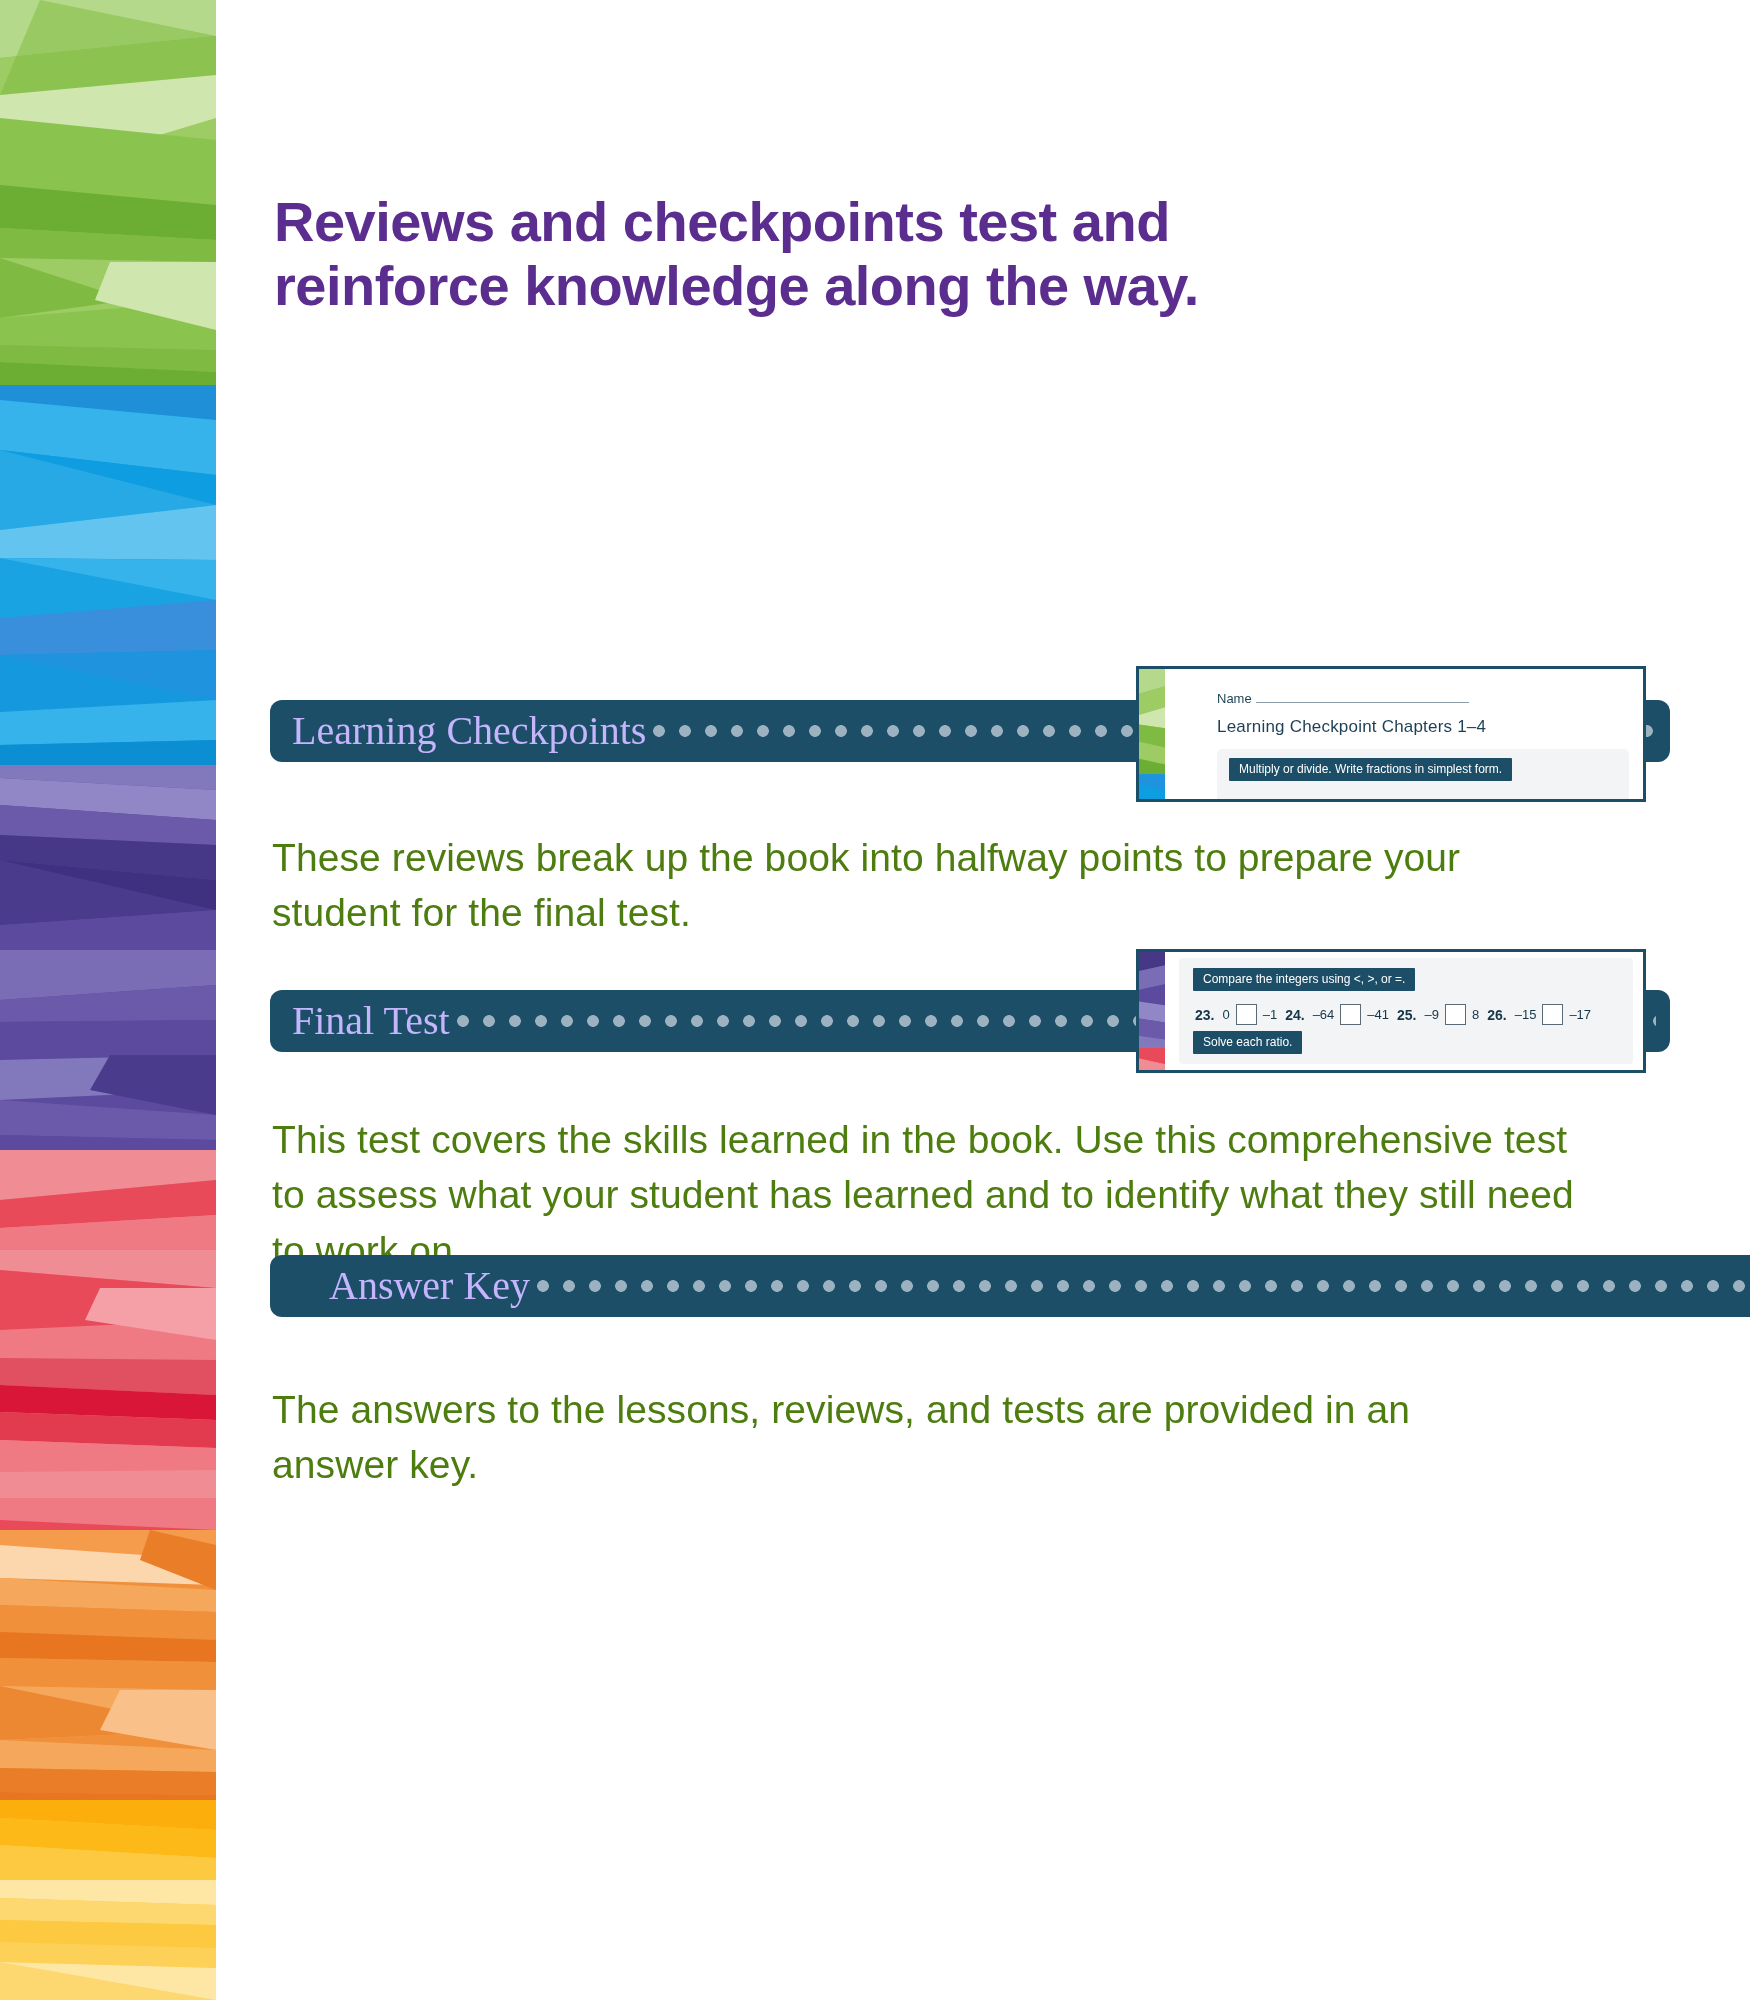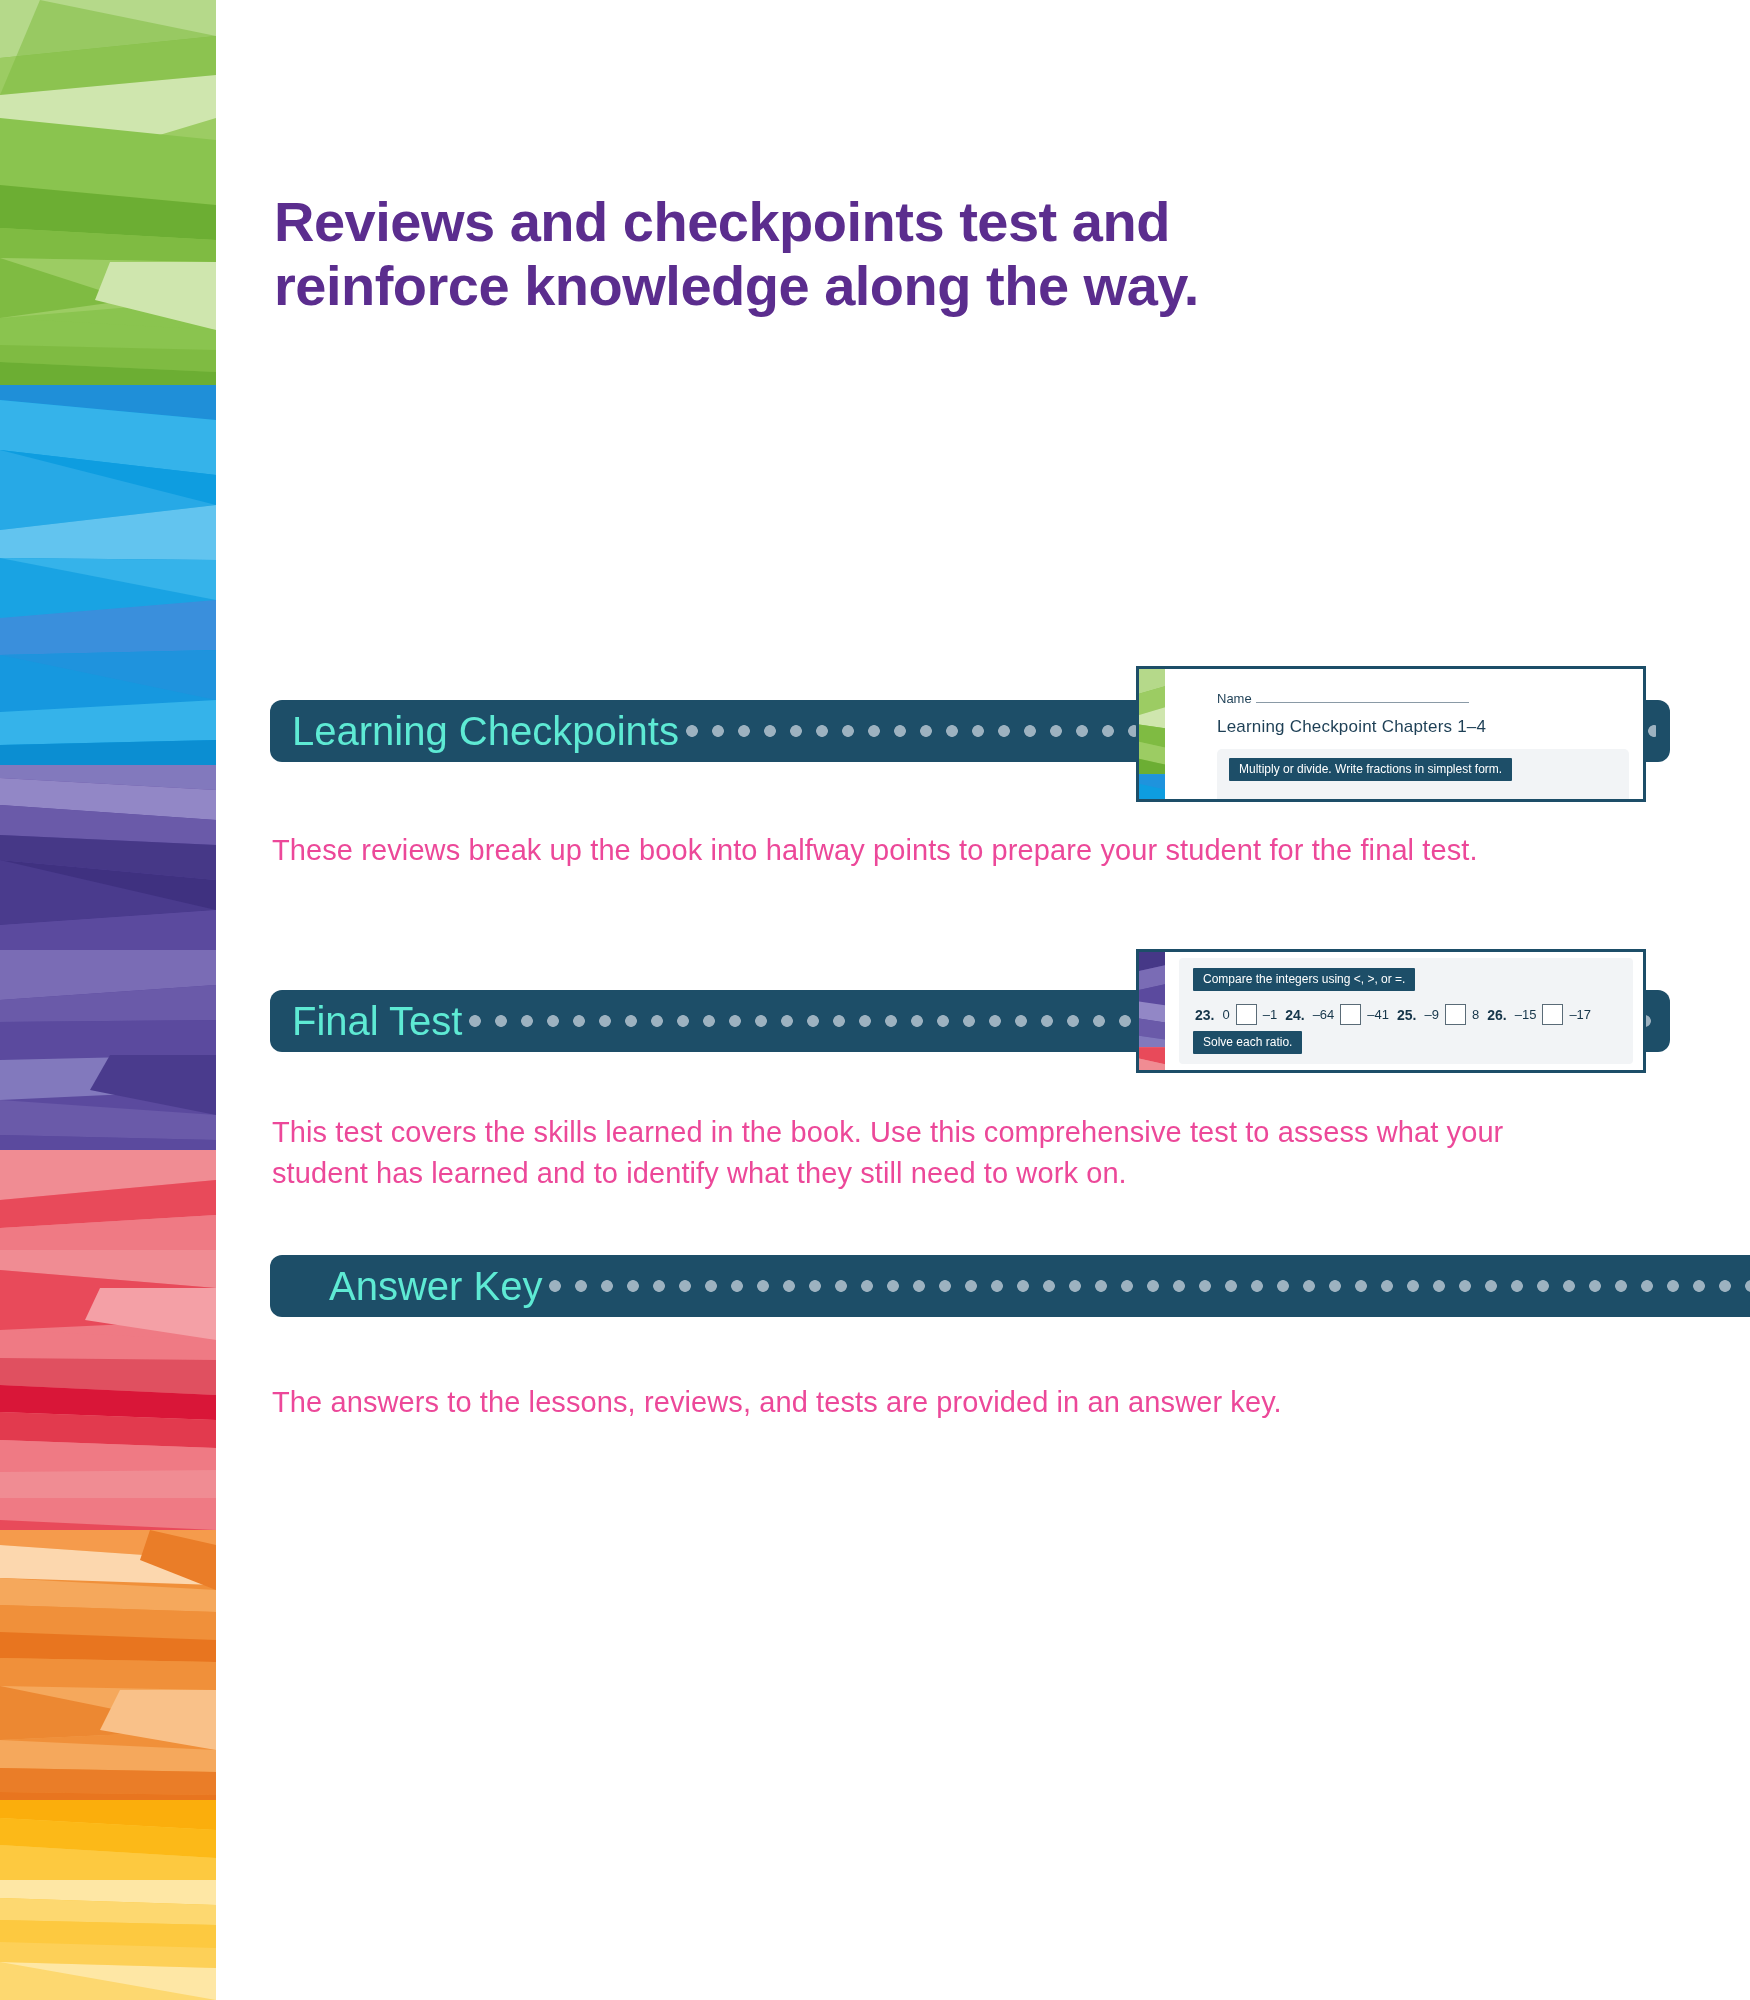--- a/index.html
+++ b/index.html
@@ -45,47 +45,48 @@
   .bar {
     position: absolute;
     height: 62px;
     background: #1d4e68;
     border-radius: 12px;
     display: flex;
     align-items: center;
     overflow: hidden;
   }
   .bar-label {
-    color: #5eead4;
+    color: #c4b5fd;
     font-size: 40px;
     font-weight: 400;
     padding-left: 22px;
     white-space: nowrap;
     flex: 0 0 auto;
     line-height: 1;
+    font-family: Liberation Serif, serif;
   }
   .bar-dots {
     flex: 1 1 auto;
     height: 14px;
     margin-left: 6px;
     margin-right: 14px;
     background-image: radial-gradient(circle at 7px 7px, #9db2c0 5.5px, rgba(157,178,192,0) 6.2px);
     background-size: 26px 14px;
     background-repeat: repeat-x;
   }
 
   #bar-checkpoints { left: 270px; top: 700px; width: 1400px; }
   #bar-finaltest   { left: 270px; top: 990px; width: 1400px; }
   #bar-answerkey   { left: 270px; top: 1255px; width: 1574px; padding-left: 37px; }
 
   
   .para {
     position: absolute;
-    color: #ec4899;
-    font-size: 29px;
+    color: #4d7c0f;
+    font-size: 39px;
     line-height: 1.42;
     font-family: "Liberation Sans", sans-serif;
     letter-spacing: 0.1px;
   }
   #para-checkpoints { left: 272px; top: 830px; width: 1290px; }
   #para-finaltest   { left: 272px; top: 1112px; width: 1320px; }
   #para-answerkey   { left: 272px; top: 1382px; width: 1250px; }
 
   
   .thumb {

